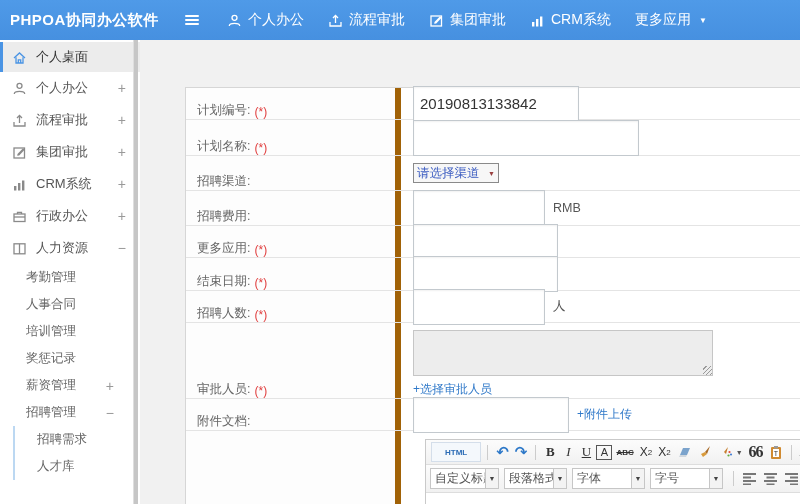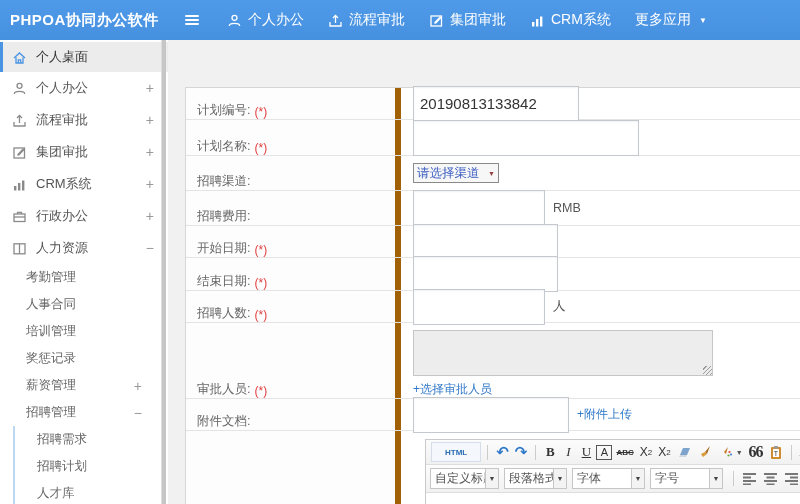--- a/index.html
+++ b/index.html
@@ -13,21 +13,21 @@
   .brand { color:#fff; font-size:15px; font-weight:bold; padding-left:10px; width:185px; letter-spacing:.5px; }
   .hamburger { width:14px; height:11px; margin-right:28px; position:relative; cursor:pointer; }
   .hamburger i { position:absolute; left:0; width:14px; height:2px; background:#fff; border-radius:1px; }
   .hamburger i:nth-child(1){top:0} .hamburger i:nth-child(2){top:4px} .hamburger i:nth-child(3){top:8px}
   .topnav { display:flex; align-items:center; }
   .topnav-item { display:flex; align-items:center; color:#fff; font-size:14px; margin-right:24px; cursor:pointer; }
   .topnav-item .ticon { margin-right:6px; display:inline-flex; }
   .caret-down { font-size:8px; margin-left:8px; }
 
   
-  .sidebar { position:absolute; top:40px; left:0; width:168px; bottom:0; background:#fff; z-index:4; }
+  .sidebar { position:absolute; top:40px; left:0; width:140px; bottom:0; background:#fff; z-index:4; }
   .sidebar .scrollstrip { position:absolute; top:0; right:2px; width:5px; height:100%; background:#c6c6c6; border-left:1px solid #dedede; }
   .snav { margin-top:2px; }
   .s-item { height:32px; display:flex; align-items:center; padding-left:12px; padding-right:14px;
     font-size:13px; color:#555; cursor:pointer; position:relative; }
   .s-item.active { height:30px; background:#ececec; border-left:3px solid #4a94e4; padding-left:9px; color:#333; }
   .s-item .sicon { display:inline-flex; margin-right:9px; color:#8a8a8a; }
   .s-item.active .sicon { color:#4a94e4; }
   .s-item .tog { margin-left:auto; color:#999; font-size:14px; font-weight:normal; }
   .s-sub .s-item { height:27px; font-size:12.5px; color:#666; padding-left:26px; padding-right:26px; }
   .s-sub3 { margin-left:13px; border-left:2px solid #bcd8f2; }
@@ -249,23 +249,20 @@
       </div>
       <div class="s-item">
         <span>招聘管理</span>
         <span class="tog">−</span>
       </div>
       <div class="s-sub3">
         <div class="s-item">
           <span>招聘需求</span>
         </div>
         <div class="s-item">
-          <span>招聘计划</span>
-        </div>
-        <div class="s-item">
           <span>人才库</span>
         </div>
       </div>
     </div>
   </div>
   <div class="scrollstrip"></div>
 </div>
 
 <div class="main">
 
@@ -310,21 +307,21 @@
           <span class="star"></span>
         </div>
       <div class="fcell-r">
           <input class="txt w132 small" style="">
           <span class="suffix">RMB</span>
         </div>
     </div>
 
     <div class="frow h32">
       <div class="fcell-l">
-          <span>开始日期:</span>
+          <span>更多应用:</span>
           <span class="star">(*)</span>
         </div>
       <div class="fcell-r">
           <input class="txt w145 small" style="">
         </div>
     </div>
 
     <div class="frow h33">
       <div class="fcell-l">
           <span>结束日期:</span>

